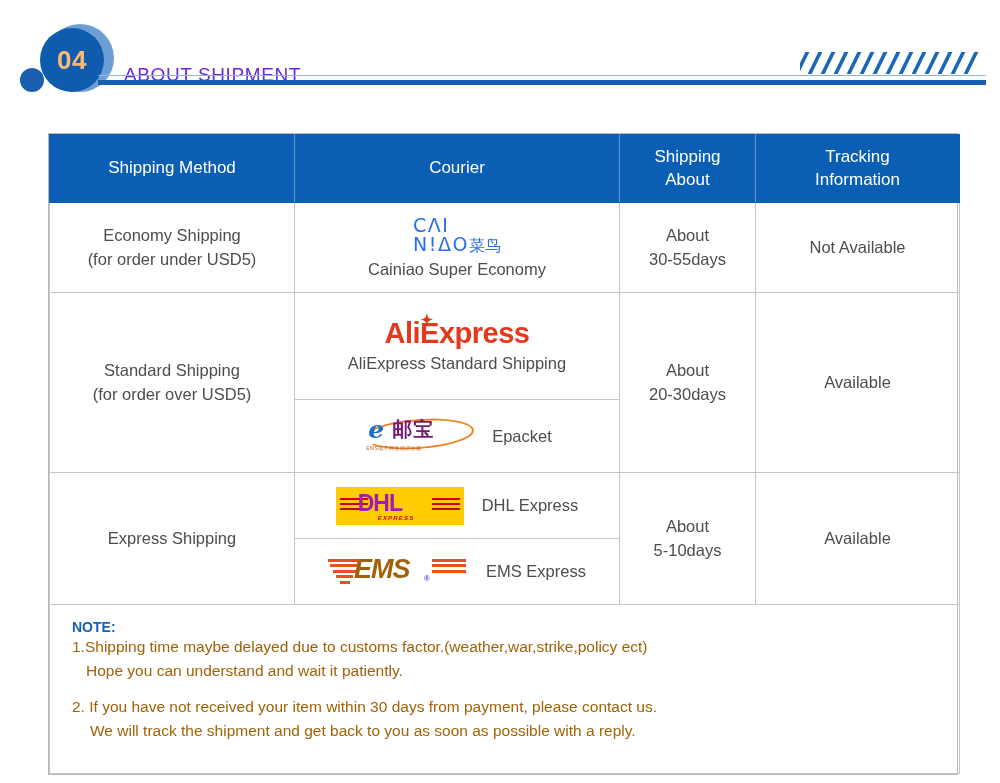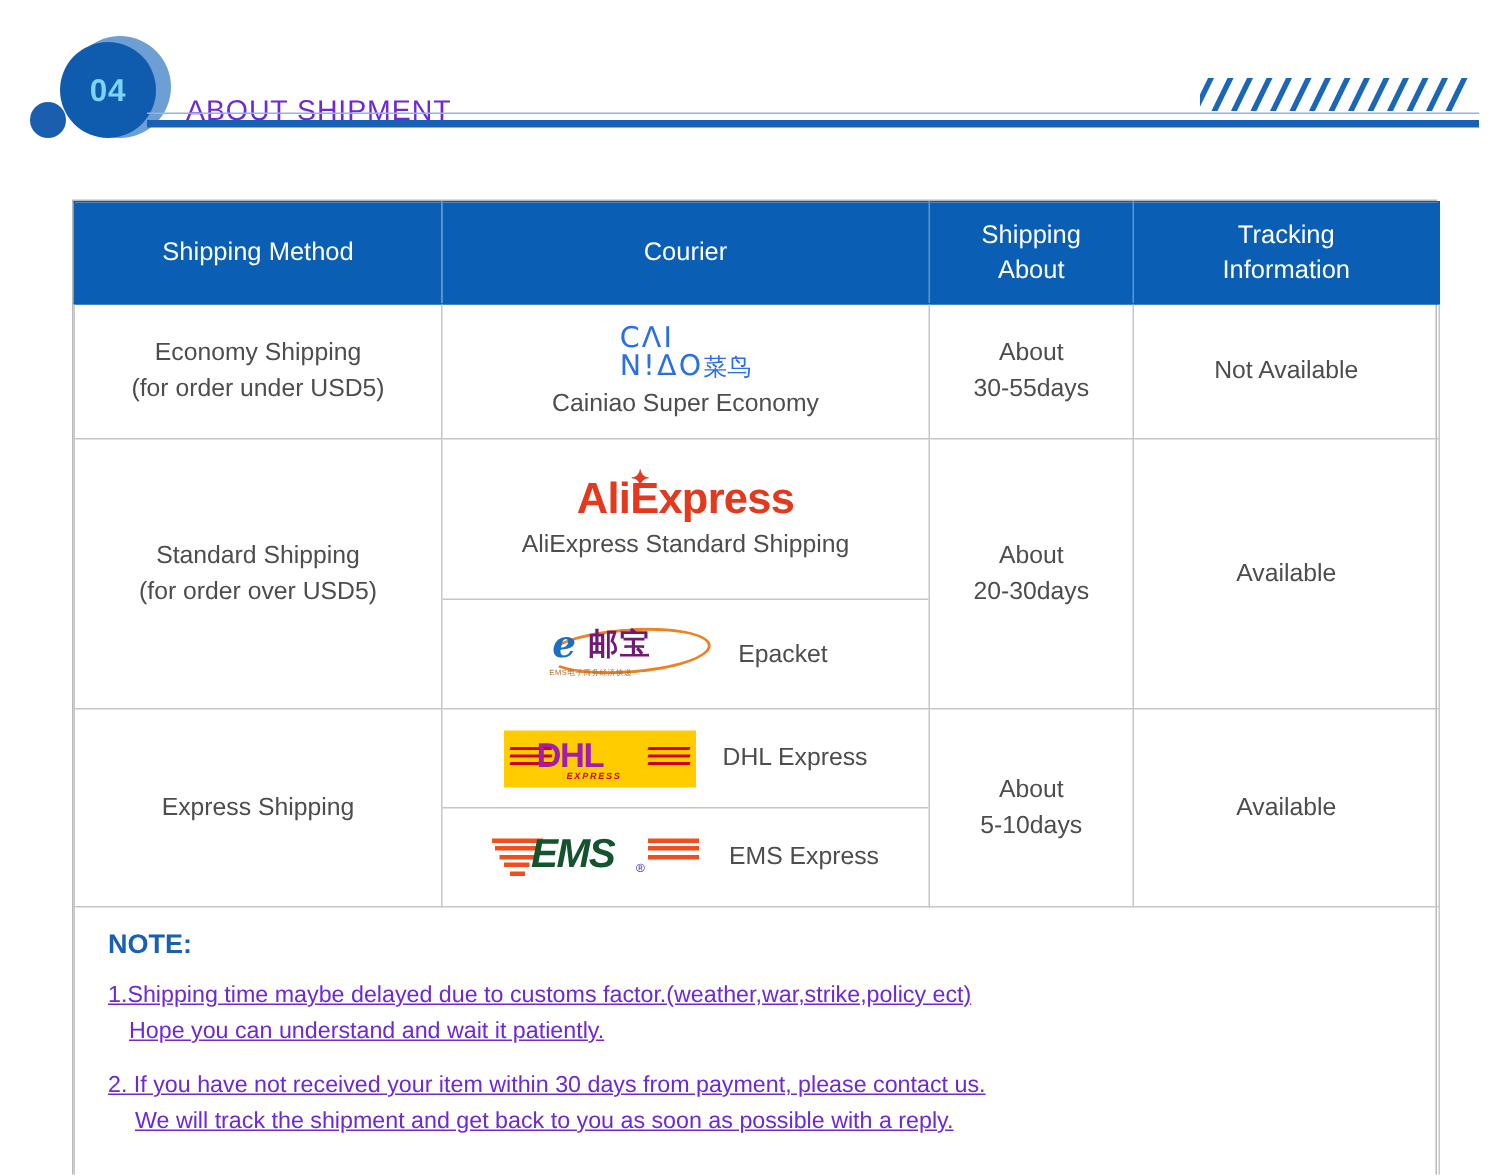--- a/index.html
+++ b/index.html
@@ -44,22 +44,22 @@
     top: 12px;
     width: 64px;
     height: 64px;
     border-radius: 50%;
     background: #0f5cae;
     display: flex;
     align-items: center;
     justify-content: center;
   }
   .badge-num {
-    color: #7dd3fc;
-    font-size: 21px;
+    color: #fdba74;
+    font-size: 26px;
     font-weight: bold;
     letter-spacing: 0.5px;
     line-height: 1;
   }
   .badge-dot {
     position: absolute;
     left: 0px;
     top: 52px;
     width: 24px;
     height: 24px;
@@ -330,21 +330,21 @@
   .ems-chevrons i:nth-child(4) { width: 17px; margin-left: 8px; }
   .ems-chevrons i:nth-child(5) { width: 10px; margin-left: 12px; }
   .ems-text {
     position: absolute;
     left: 26px;
     top: 2px;
     font-family: "Liberation Sans", sans-serif;
     font-style: italic;
     font-weight: bold;
     font-size: 27px;
-    color: #14532d;
+    color: #a16207;
     letter-spacing: -1px;
     line-height: 1;
   }
   .ems-reg {
     position: absolute;
     left: 96px;
     top: 20px;
     font-size: 8px;
     color: #2626aa;
   }
@@ -363,28 +363,26 @@
   }
 
   
   .note-cell {
     padding: 14px 0 18px 22px !important;
     text-align: left !important;
   }
   .note-title {
     color: #1760b4;
     font-weight: bold;
-    font-size: 18px;
-    margin-bottom: 12px;
+    font-size: 14px;
   }
   .note-line {
     font-size: 15.5px;
-    color: #6d28d9;
+    color: #a16207;
     line-height: 1.55;
-    text-decoration: underline;
   }
   .note-block { margin-bottom: 12px; }
   .note-indent { padding-left: 14px; }
   .note-indent2 { padding-left: 18px; }
 </style>
 </head>
 <body>
 
 <div class="header">
 

